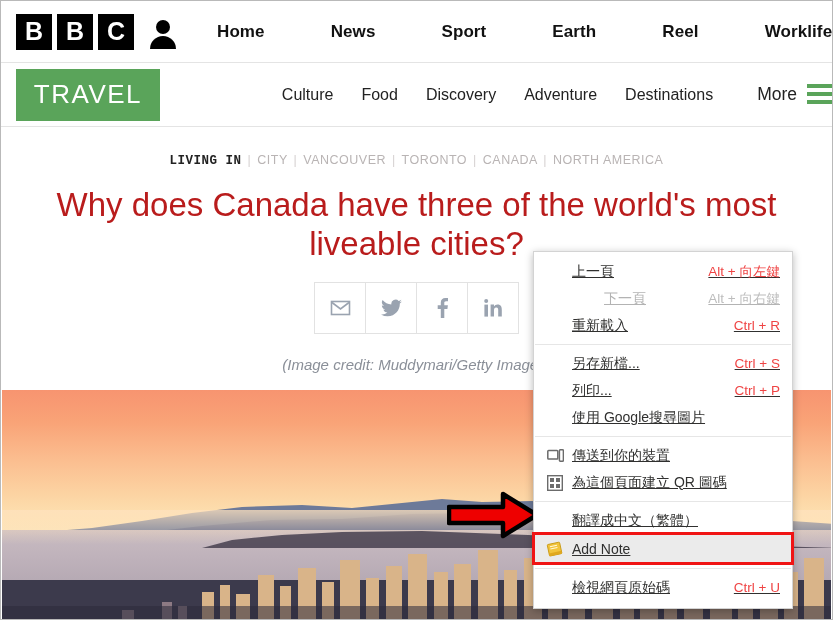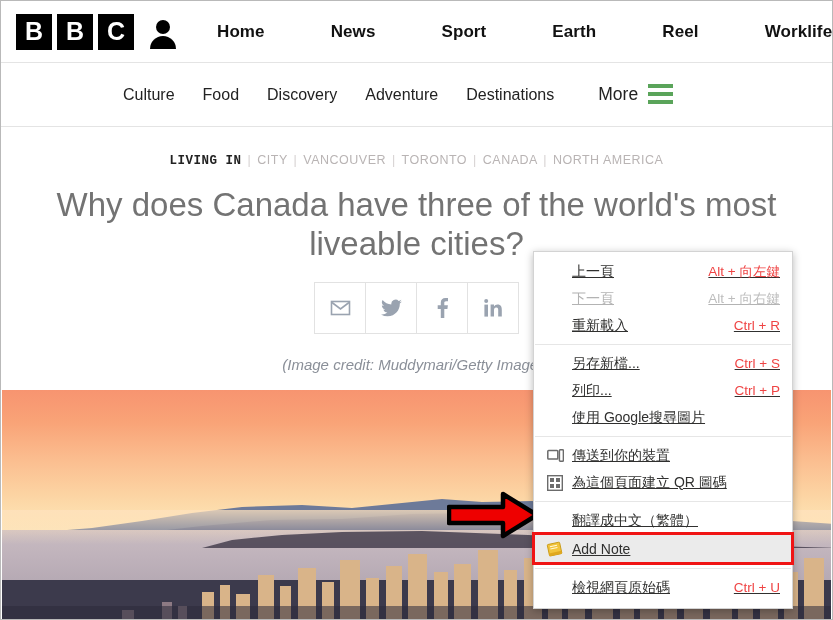--- a/index.html
+++ b/index.html
@@ -103,21 +103,21 @@
   .breadcrumb .living { color: #222; font-weight: 700; font-family: Liberation Mono, monospace; }
   .breadcrumb .sep { color: #d6d2d2; padding: 0 2px; }
 
   h1.headline {
     margin: 18px auto 0;
     max-width: 790px;
     text-align: center;
     font-weight: 400;
     font-size: 33px;
     line-height: 1.18;
-    color: #737373;
+    color: #b91c1c;
     padding: 0 16px;
   }
 
   .share-row {
     margin-top: 18px;
     display: flex; justify-content: center; gap: 0;
   }
   .share-btn {
     width: 52px; height: 52px;
     border: 1px solid #e2e2e2;
@@ -188,21 +188,21 @@
   .ctx-item {
     position: relative;
     display: flex; align-items: center;
     height: 27px;
     padding: 0 12px 0 9px;
     font-size: 14px;
     color: #30302f;
     white-space: nowrap;
     text-decoration: underline;
   }
-  .ctx-item.disabled { color: #b3b3b3; }
+  .ctx-item.disabled { color: #b3b3b3; gap: 32px; }
   .ctx-item .ico {
     width: 24px; height: 18px;
     flex: 0 0 24px;
     display: flex; align-items: center; justify-content: center;
     margin-right: 2px;
   }
   .ctx-item .lbl { flex: 1 1 auto; padding-left: 3px; }
   .ctx-item .accel {
     color: #ef4444; font-size: 13.5px; padding-left: 14px;
   }
@@ -248,20 +248,21 @@
       <i></i>
       <i></i>
     </div>
     <div class="search-icon">
       
       
     </div>
   </div>
 
   <div class="travel-header">
+    <div class="travel-brand">TRAVEL</div>
     <nav class="travel-nav">
       <a href="#">Culture</a>
       <a href="#">Food</a>
       <a href="#">Discovery</a>
       <a href="#">Adventure</a>
       <a href="#">Destinations</a>
     </nav>
     <div class="more-wrap">
       <span class="more-label">More</span>
       <span class="burger">

